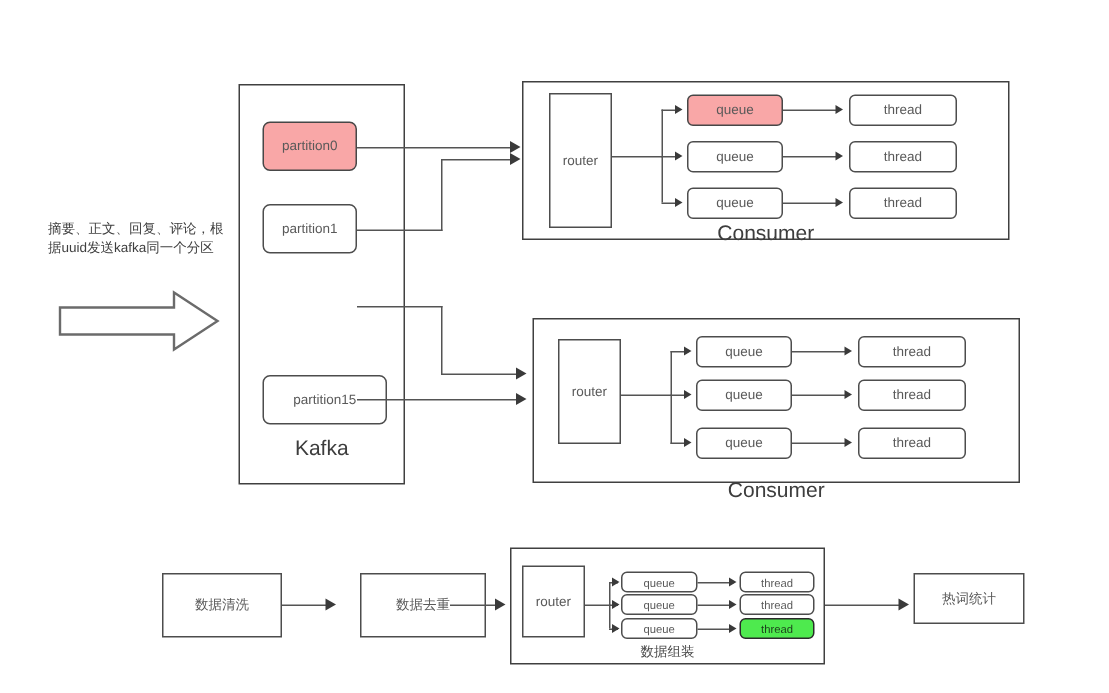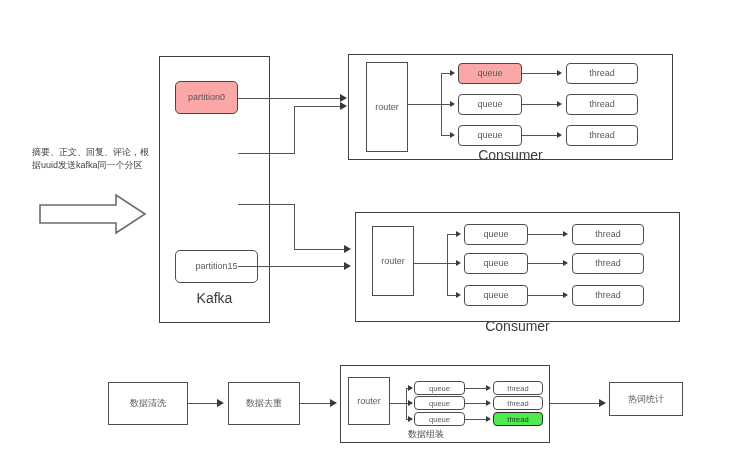--- a/index.html
+++ b/index.html
@@ -120,20 +120,23 @@
 
   <svg class="block-arrow" style="left:38px; top:192px;" width="110" height="44" viewBox="0 0 110 44">
     <polygon points="2,13 78,13 78,3 107,22 78,41 78,31 2,31" fill="#ffffff" stroke="#6b6b6b" stroke-width="1.6" stroke-linejoin="miter"></polygon>
   </svg>
 
   <div class="container-box" style="left:159px; top:56px; width:111px; height:267px;"></div>
 
   <div class="box rounded hl-red" style="left:175px; top:81px; width:63px; height:33px;">
     <span>partition0</span>
   </div>
+  <div class="box rounded" style="left:175px; top:136px; width:63px; height:33px;">
+    <span>partition1</span>
+  </div>
   <div class="box rounded" style="left:175px; top:250px; width:83px; height:33px;">
     <span>partition15</span>
   </div>
   <div class="grp-label" style="left:159px; top:290px; width:111px;">Kafka</div>
 
   <div class="ln-h" style="left:238px; top:98px; width:104px;"></div>
   <div class="arrowhead" style="left:340px; top:94px;"></div>
 
   <div class="ln-h" style="left:238px; top:153px; width:57px;"></div>
   <div class="ln-v" style="left:294px; top:106px; height:48px;"></div>
@@ -235,21 +238,21 @@
   </div>
 
   <div class="grp-label" style="left:355px; top:318px; width:325px;">Consumer</div>
 
   <div class="box" style="left:108px; top:382px; width:80px; height:43px;">
     <span>数据清洗</span>
   </div>
   <div class="ln-h" style="left:188px; top:403px; width:32px;"></div>
   <div class="arrowhead" style="left:217px; top:399px;"></div>
 
-  <div class="box" style="left:228px; top:382px; width:72px; height:43px;">
+  <div class="box" style="left:240px; top:382px; width:84px; height:43px;">
     <span>数据去重</span>
   </div>
   <div class="ln-h" style="left:300px; top:403px; width:33px;"></div>
   <div class="arrowhead" style="left:330px; top:399px;"></div>
 
   <div class="container-box" style="left:340px; top:365px; width:210px; height:78px;"></div>
 
   <div class="box" style="left:348px; top:377px; width:42px; height:48px;">
     <span>router</span>
   </div>
@@ -283,21 +286,21 @@
   <div class="arrowhead sm" style="left:408px; top:416px;"></div>
   <div class="box rounded-sm" style="left:414px; top:412px; width:51px; height:14px; font-size:7.5px;">
     <span>queue</span>
   </div>
   <div class="ln-h thin" style="left:465px; top:419px; width:24px;"></div>
   <div class="arrowhead sm" style="left:486px; top:416px;"></div>
   <div class="box rounded-sm hl-green" style="left:493px; top:412px; width:50px; height:14px; font-size:7.5px; color:#1c3d1c;">
     <span>thread</span>
   </div>
 
-  <div class="grp-label cn" style="left:321px; top:428px; width:210px;">数据组装</div>
+  <div class="grp-label cn" style="left:340px; top:428px; width:210px;">数据组装</div>
 
   <div class="ln-h" style="left:550px; top:403px; width:52px;"></div>
   <div class="arrowhead" style="left:599px; top:399px;"></div>
 
   <div class="box" style="left:609px; top:382px; width:74px; height:34px;">
     <span>热词统计</span>
   </div>
 
 </div>
 

